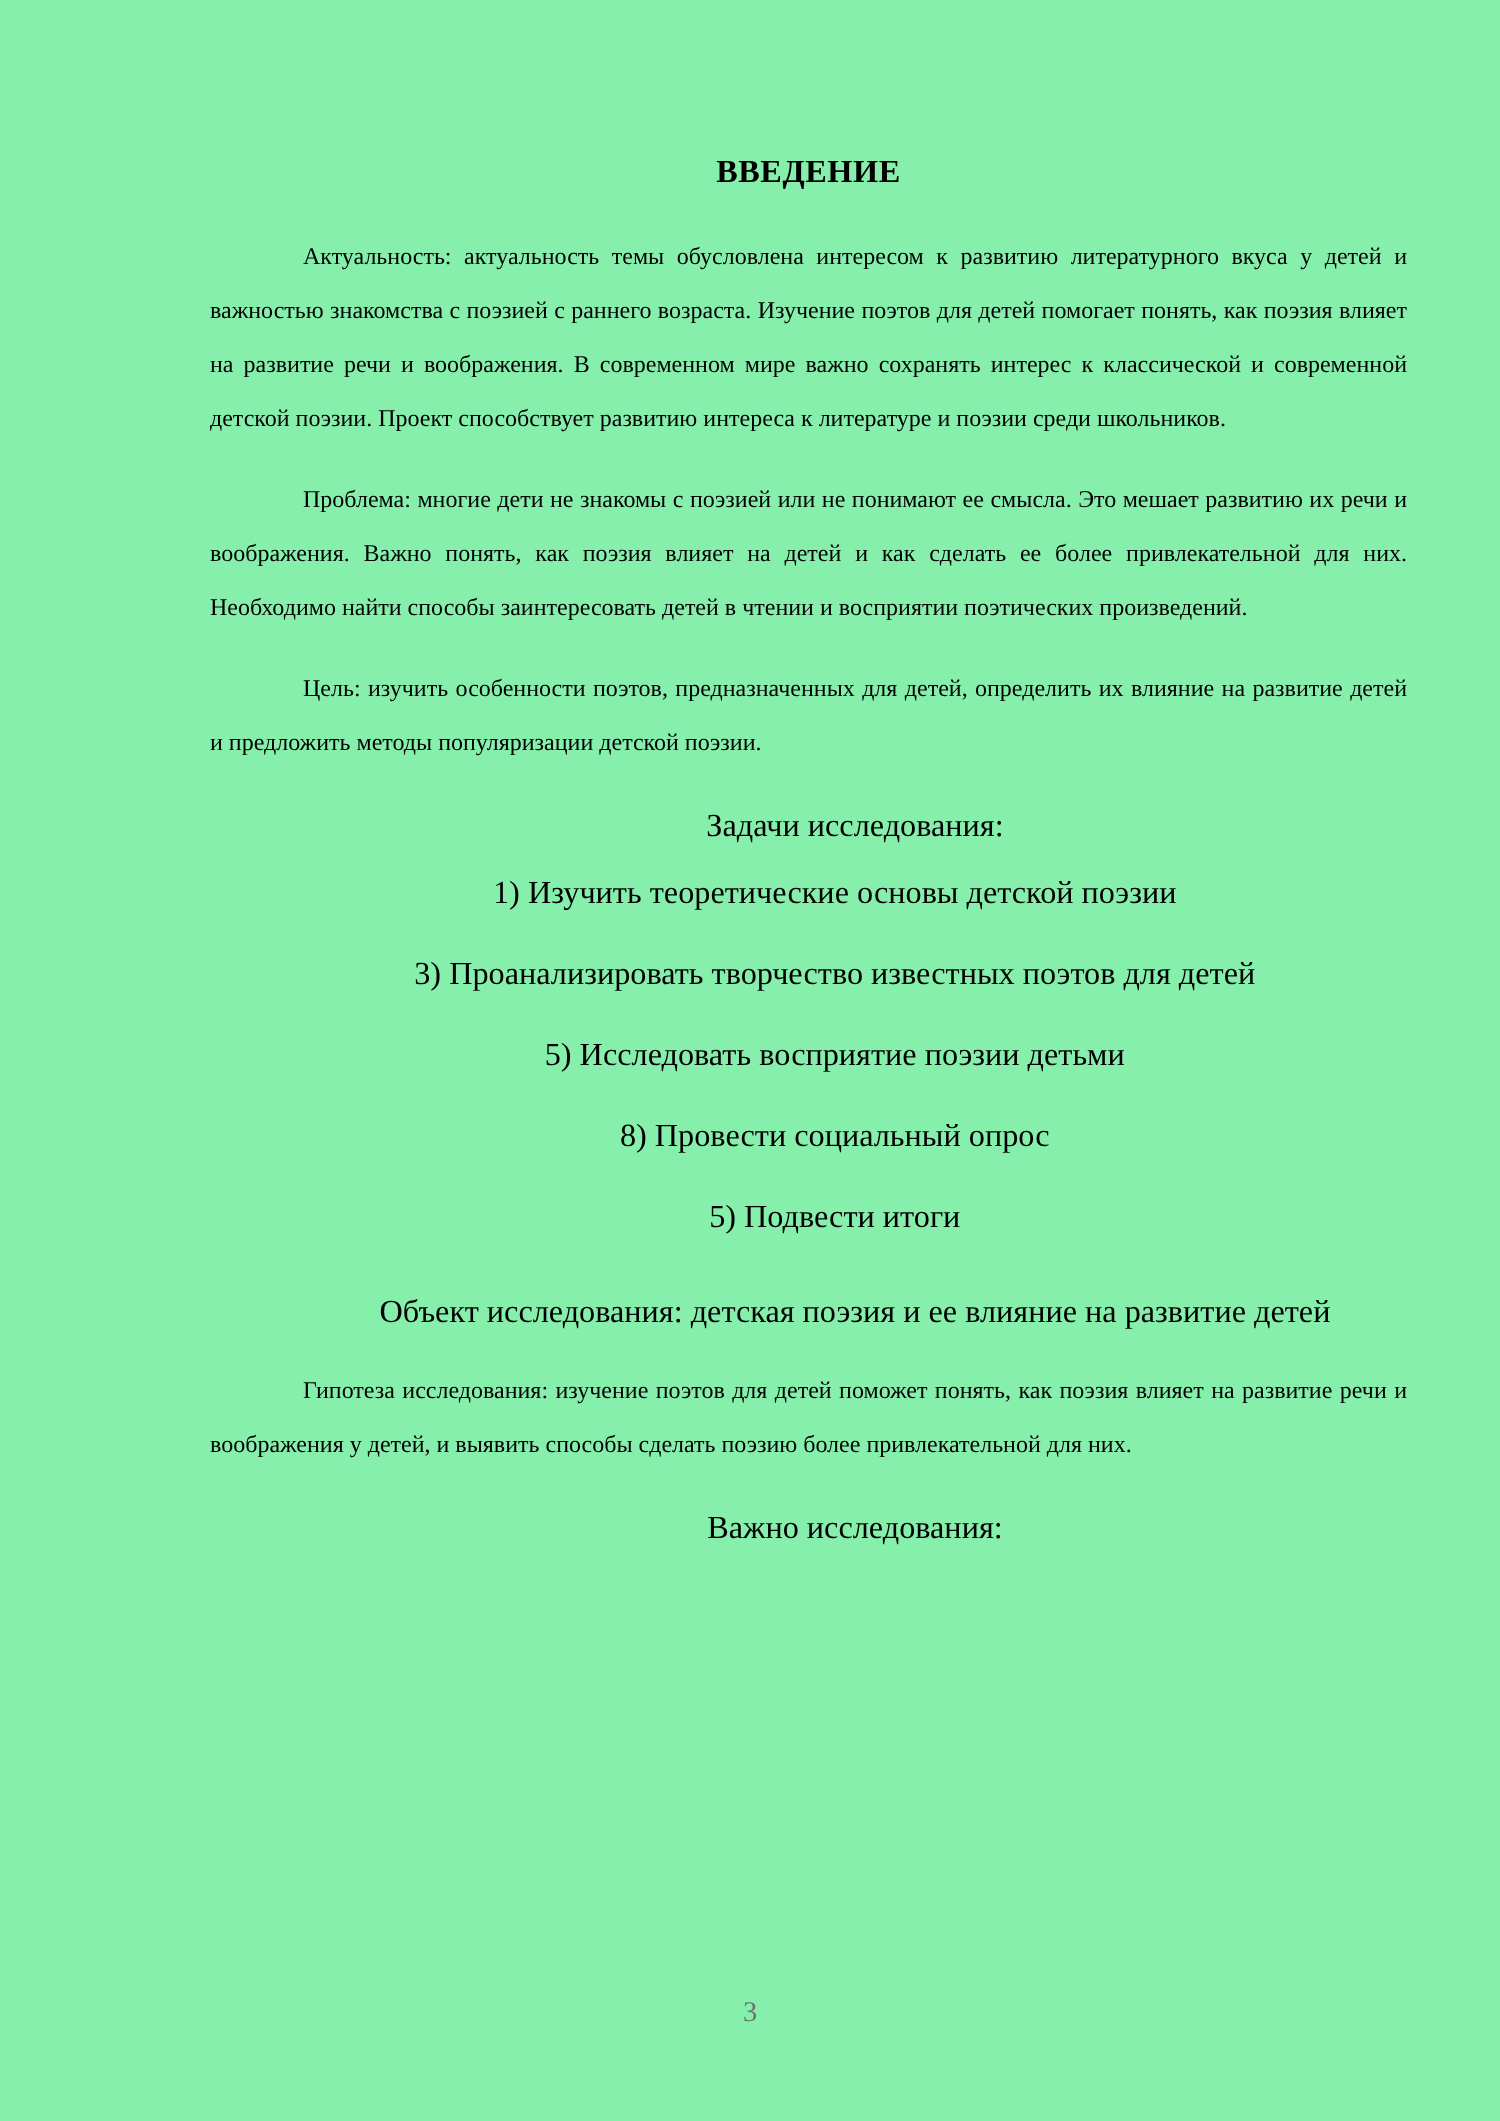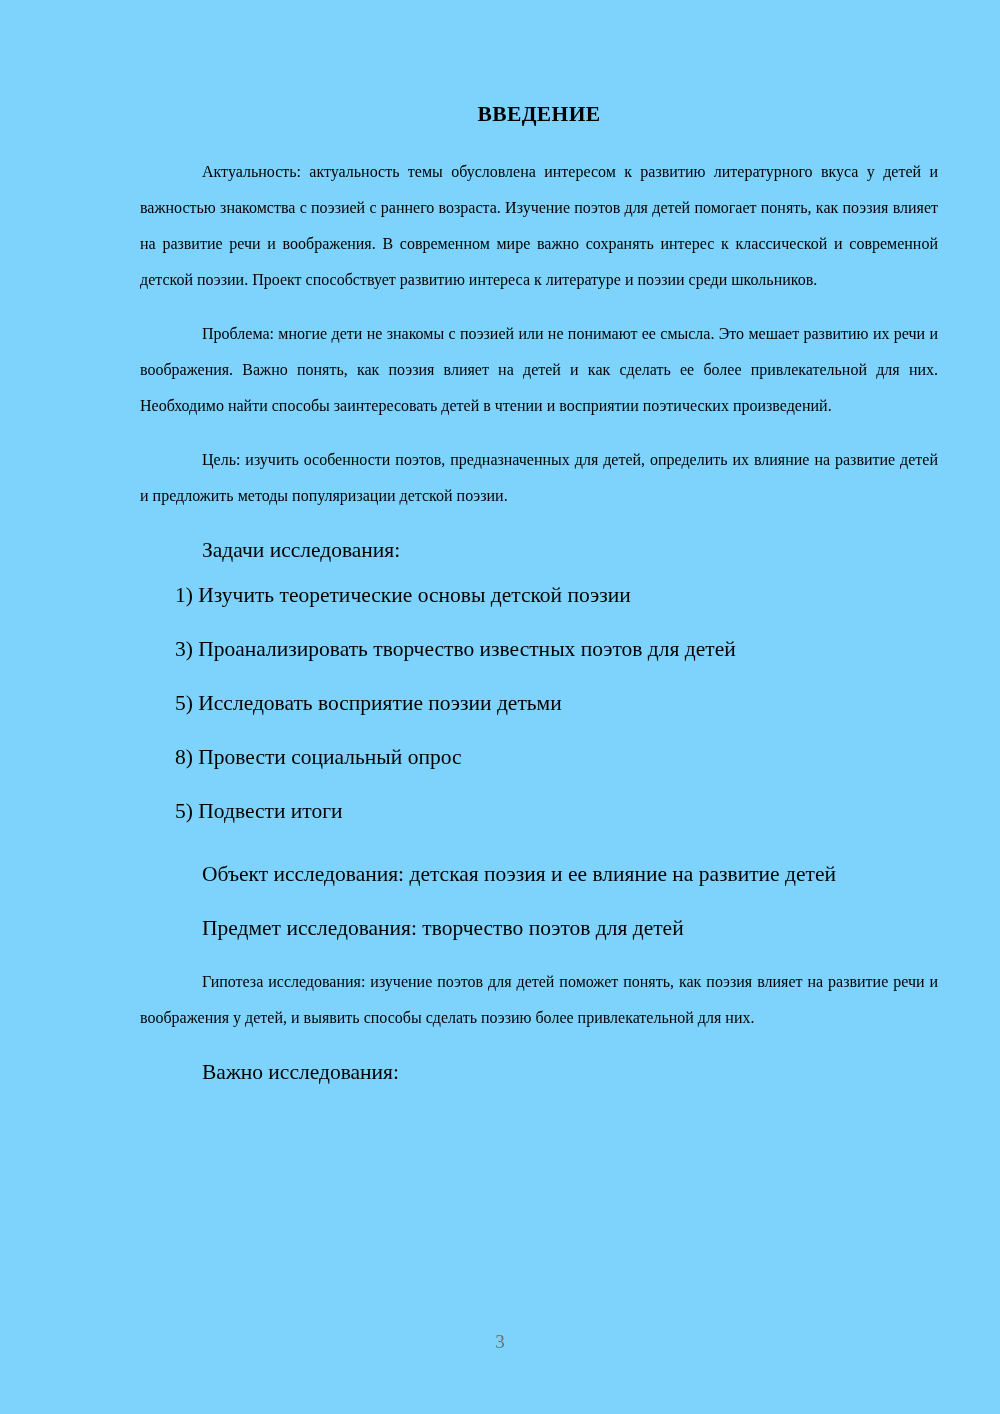--- a/index.html
+++ b/index.html
@@ -8,21 +8,21 @@
     background: #ffffff;
   }
   body {
     font-family: "Liberation Serif", "DejaVu Serif", serif;
     color: #000000;
   }
   .page {
     position: relative;
     width: 1000px;
     height: 1414px;
-    background: #7dd3fc;
+    background: #86efac;
     overflow: hidden;
     box-sizing: border-box;
   }
   .content {
     position: absolute;
     left: 140px;
     top: 0;
     width: 798px;
   }
   .doc-title {
@@ -44,33 +44,33 @@
     padding-top: 18px;
     hyphens: none;
   }
   .para.first {
     padding-top: 22px;
   }
   .lead {
     font-size: 21.5px;
     line-height: 36px;
     text-indent: 62px;
-    text-align: left;
+    text-align: center;
     margin: 0;
     padding-top: 18px;
   }
   .list {
     list-style: none;
     margin: 0;
     padding: 0;
   }
   .list-item {
     font-size: 21.5px;
     line-height: 36px;
-    text-align: left;
+    text-align: center;
     margin: 0;
     padding: 9px 0 9px 35px;
     text-indent: 0;
   }
   .page-number {
     position: absolute;
     left: 0;
     right: 0;
     top: 1330px;
     text-align: center;
@@ -98,21 +98,20 @@
     <ul class="list">
       <li class="list-item">1) Изучить теоретические основы детской поэзии</li>
       <li class="list-item">3) Проанализировать творчество известных поэтов для детей</li>
       <li class="list-item">5) Исследовать восприятие поэзии детьми</li>
       <li class="list-item">8) Провести социальный опрос</li>
       <li class="list-item">5) Подвести итоги</li>
     </ul>
 
     <p class="lead">Объект исследования: детская поэзия и ее влияние на развитие детей</p>
 
-    <p class="lead">Предмет исследования: творчество поэтов для детей</p>
 
     <p class="para">Гипотеза исследования: изучение поэтов для детей поможет понять, как поэзия влияет на развитие речи и воображения у детей, и выявить способы сделать поэзию более привлекательной для них.</p>
 
     <p class="lead">Важно исследования:</p>
 
     <ul class="list">
     </ul>
 
   </div>
 

